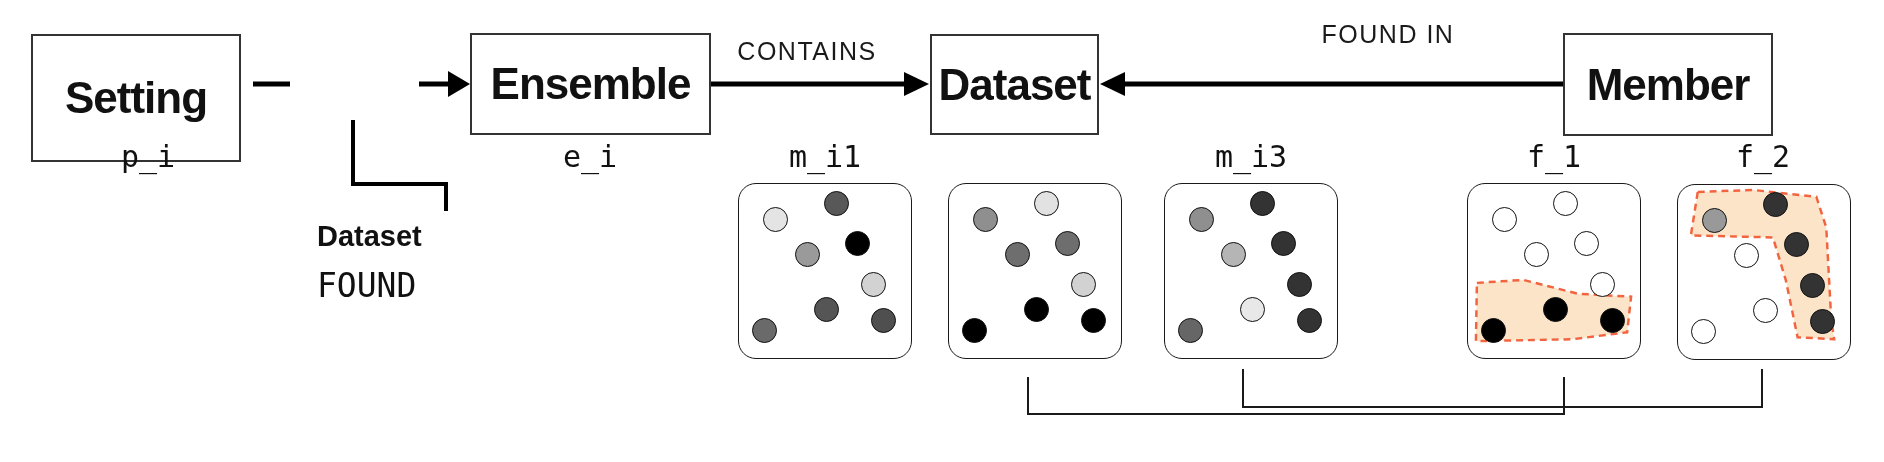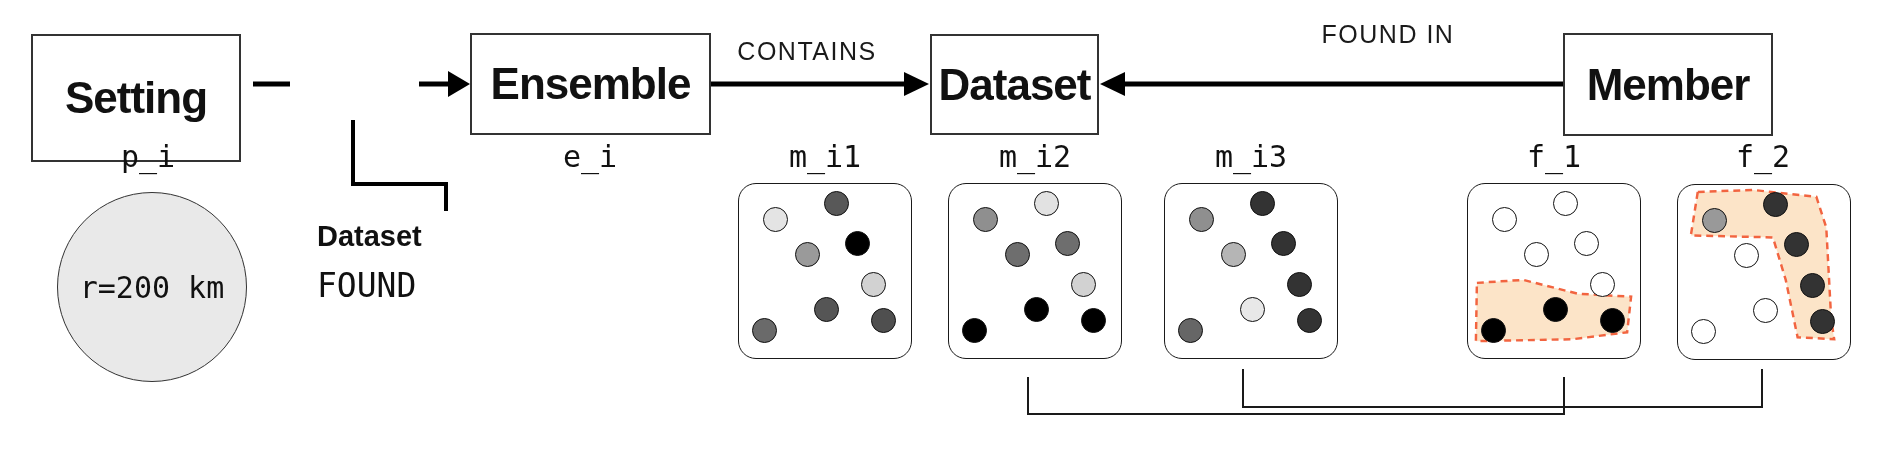--- a/index.html
+++ b/index.html
@@ -67,28 +67,24 @@
   <div class="entity" style="left:1563px;top:33px;width:210px;height:103px">
     <span>Member</span>
   </div>
 
   <div class="rel-label" style="left:697px;top:37px">CONTAINS</div>
   <div class="rel-label" style="left:1278px;top:20px">FOUND IN</div>
 
   <div class="sublabel" style="left:490px">e_i</div>
   <div class="sublabel" style="left:48px">p_i</div>
   <div class="sublabel" style="left:725px">m_i1</div>
-  <div class="sublabel" style="left:935px">m_i2</div>
   <div class="sublabel" style="left:1151px">m_i3</div>
   <div class="sublabel" style="left:1454px">f_1</div>
   <div class="sublabel" style="left:1663px">f_2</div>
 
-  <div class="circle">
-    <span>r=200 km</span>
-  </div>
 
   <div class="dataset-block">
     <div class="ds-title">Dataset</div>
     <div class="ds-value">FOUND</div>
   </div>
 
   <div class="sample" style="left:738px">
       <div class="dots">
         <div class="dot" style="left: 84.5px; top: 6.5px; background: rgb(88, 88, 88);"></div>
         <div class="dot" style="left: 23.5px; top: 22.5px; background: rgb(228, 228, 228);"></div>

